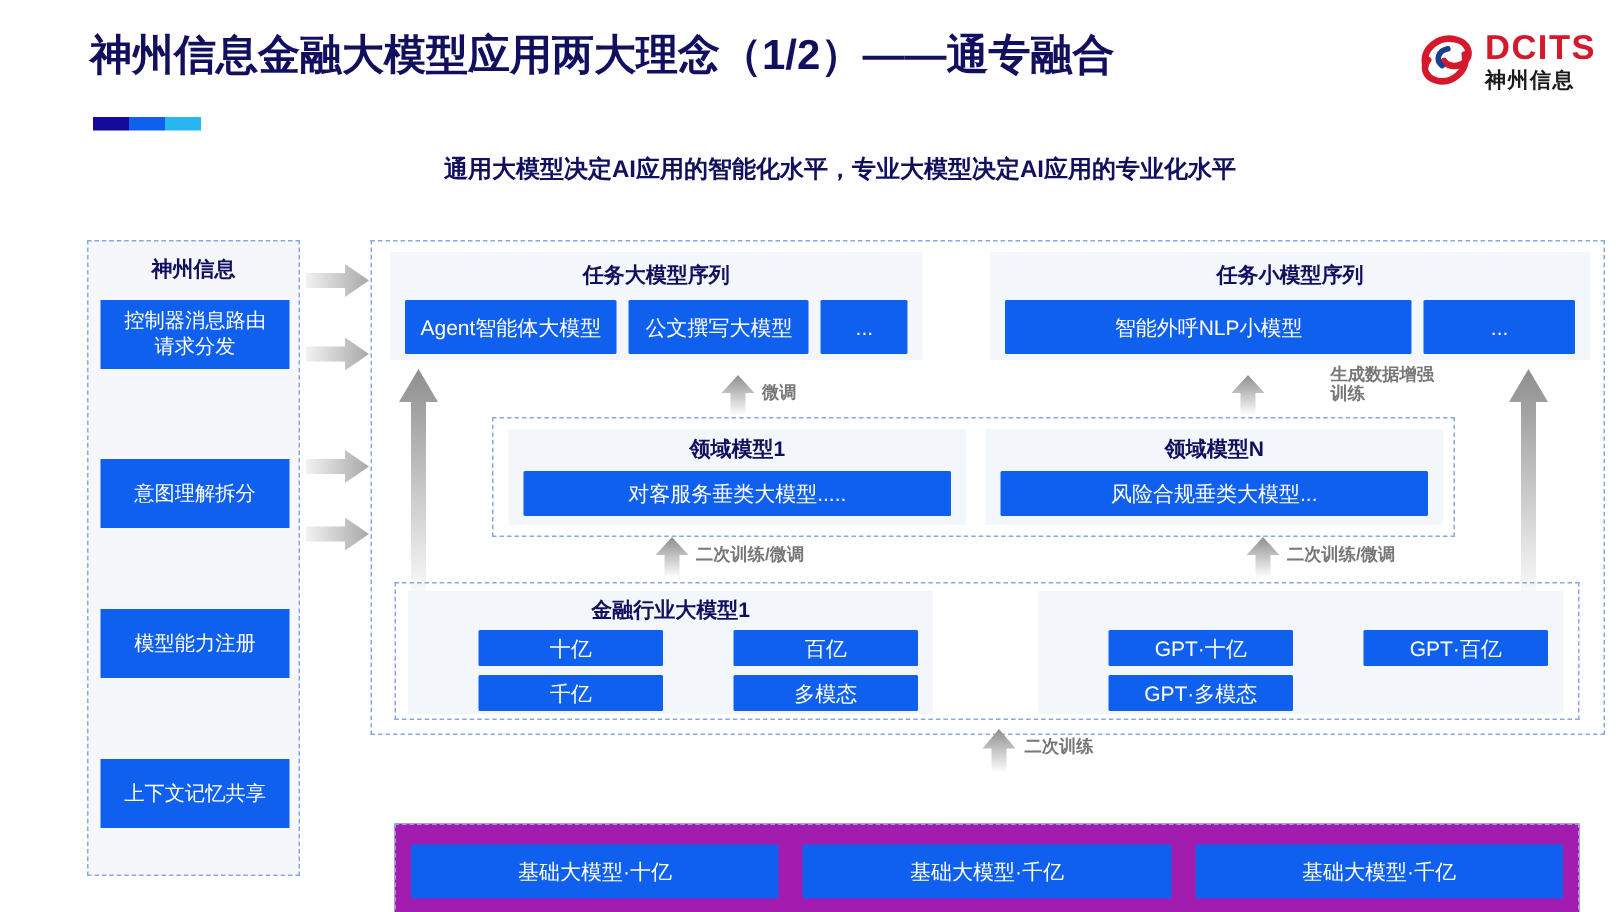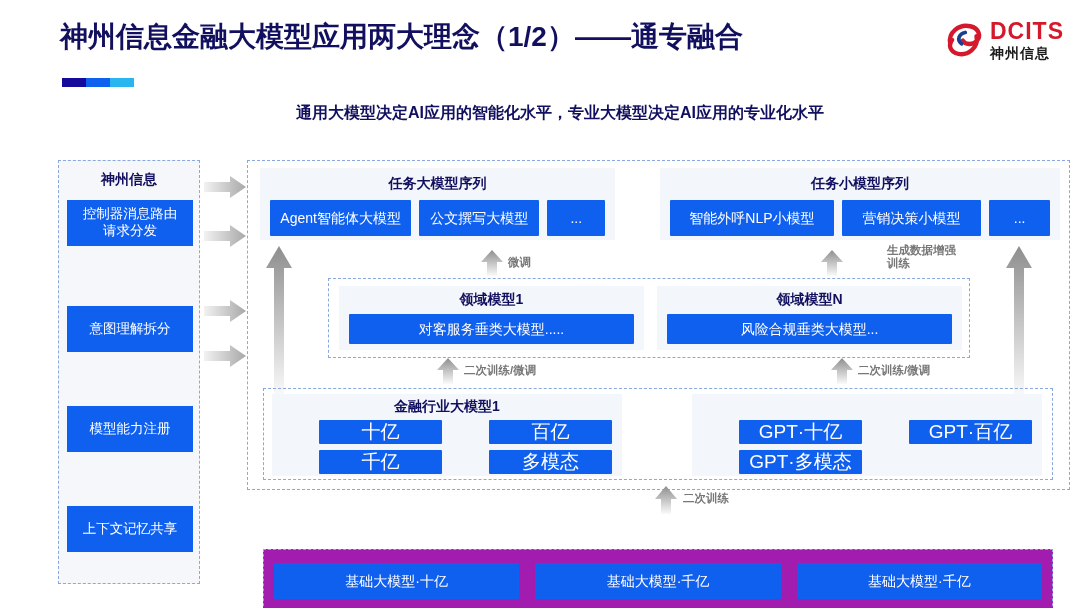--- a/index.html
+++ b/index.html
@@ -77,21 +77,21 @@
   .domain-panel { position: absolute; top: 7px; height: 64px; background: #f3f6fb; }
   .domain-panel .grp-title { margin-top: 5px; }
   .domain-panel .bbox { position: absolute; left: 10px; right: 10px; top: 28px; height: 30px; }
 
   
   .ind-wrap { position: absolute; left: 263px; top: 388px; width: 790px; height: 92px; border: 1px dashed #8aa8e0; }
   .ind-panel { position: absolute; top: 5px; height: 82px; background: #f3f6fb; }
   .ind-panel .grp-title { margin-top: 4px; }
   .ind-grid { position: absolute; left: 10px; right: 10px; top: 26px;
     display: grid; grid-template-columns: 1fr 1fr; grid-template-rows: 24px 24px; gap: 6px 10px; }
-  .ind-grid .bbox { font-size: 19px; margin-left: 37px; }
+  .ind-grid .bbox { font-size: 14px; margin-left: 37px; }
 
   
   .base-wrap { position: absolute; left: 263px; top: 549px; width: 790px; height: 62px; border: 1px dashed #8aa8e0; background: #a21caf; }
   .base-row { position: absolute; left: 10px; right: 10px; top: 13px; height: 36px; display: flex; gap: 16px; }
   .base-row .bbox { flex: 1; font-size: 14px; }
 
   
   .uarrow { position: absolute; }
   .alabel { position: absolute; font-size: 11.5px; font-weight: bold; color: #777; line-height: 1.15; }
 </style>
@@ -157,21 +157,20 @@
       <div class="bbox" style="flex:1.35">Agent智能体大模型</div>
       <div class="bbox" style="flex:1.15">公文撰写大模型</div>
       <div class="bbox" style="flex:0.55">...</div>
     </div>
   </div>
 
   <div class="task-panel" style="left:660px; top:168px; width:400px; height:72px;">
     <div class="grp-title">任务小模型序列</div>
     <div class="task-row">
       <div class="bbox" style="flex:1.35">智能外呼NLP小模型</div>
-      <div class="bbox" style="flex:1.15">营销决策小模型</div>
       <div class="bbox" style="flex:0.5">...</div>
     </div>
   </div>
 
   <svg class="uarrow" style="left:266px; top:246px; width:26px; height:150px;" viewBox="0 0 26 150" preserveAspectRatio="none">
     <defs>
         <linearGradient id="ug1" x1="0" y1="1" x2="0" y2="0">
       <stop offset="0" stop-color="#fafafa"></stop>
           <stop offset="1" stop-color="#8e8e8e"></stop>
         </linearGradient>

